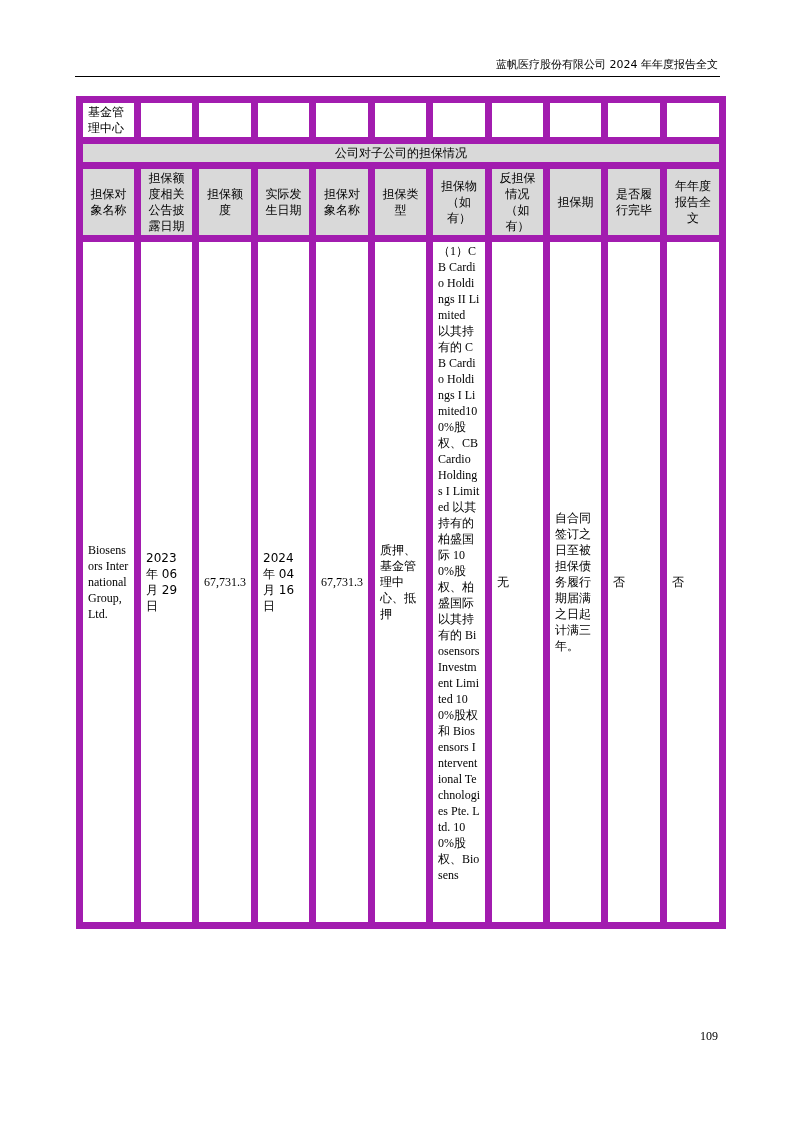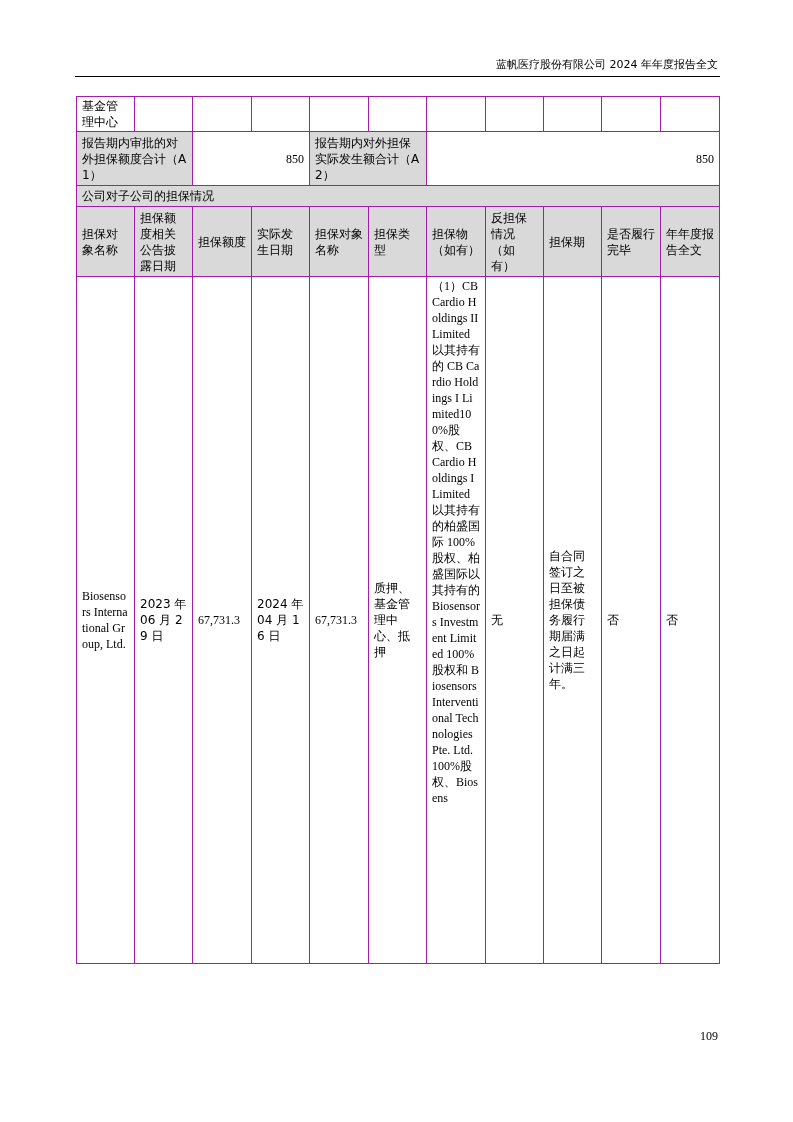--- a/index.html
+++ b/index.html
@@ -3,25 +3,25 @@
 <meta charset="utf-8">
 <style>
   html, body { margin: 0; padding: 0; background: #ffffff; }
   body { width: 793px; height: 1122px; position: relative; overflow: hidden;
          font-family: "Liberation Serif", "DejaVu Serif", serif; color: #000; }
   .header-title { position: absolute; right: 75px; top: 57px; font-size: 11px;
          font-family: "DejaVu Sans", "Liberation Sans", sans-serif; letter-spacing: 0px; }
   .header-rule { position: absolute; left: 75px; width: 645px; top: 76px; height: 0; border-top: 1px solid #000; }
   .page-number { position: absolute; right: 75px; top: 1029px; font-size: 12px; margin-left: 23px; }
   table.guar { position: absolute; left: 76px; top: 96px; border-collapse: collapse; table-layout: fixed; width: 643px; }
-  table.guar td { border: 1px solid #a21caf; padding: 1px 5px; font-size: 12px; line-height: 16px; vertical-align: middle; word-break: break-all; }
+  table.guar td { border: 7px solid #a21caf; padding: 1px 5px; font-size: 12px; line-height: 16px; vertical-align: middle; word-break: break-all; }
   .zh { font-family: "DejaVu Sans", "Liberation Sans", sans-serif; }
   .gray { background: #d9d9d9; }
   .num { text-align: right; }
-  .center { }
+  .center { text-align: center; }
   .top { vertical-align: top !important; margin-top: 8px; }
 </style>
 </head>
 <body>
 
 <div class="header-title zh">蓝帆医疗股份有限公司 2024 年年度报告全文</div>
 <div class="header-rule"></div>
 
 <table class="guar">
   <colgroup>
@@ -44,26 +44,20 @@
         <td></td>
         <td></td>
         <td></td>
         <td></td>
         <td></td>
         <td></td>
         <td></td>
         <td></td>
         <td></td>
   </tr>
-  <tr style="height:54px">
-    <td colspan="2" class="gray zh">报告期内审批的对外担保额度合计（A1）</td>
-    <td colspan="2" class="num">850</td>
-    <td colspan="2" class="gray zh">报告期内对外担保实际发生额合计（A2）</td>
-    <td colspan="5" class="num">850</td>
-  </tr>
   <tr style="height:21px">
     <td colspan="11" class="gray zh center">公司对子公司的担保情况</td>
   </tr>
   <tr style="height:70px">
     <td class="gray zh center">担保对象名称</td>
     <td class="gray zh center">担保额度相关公告披露日期</td>
     <td class="gray zh center">担保额度</td>
     <td class="gray zh center">实际发生日期</td>
     <td class="gray zh center">担保对象名称</td>
     <td class="gray zh center">担保类型</td>

